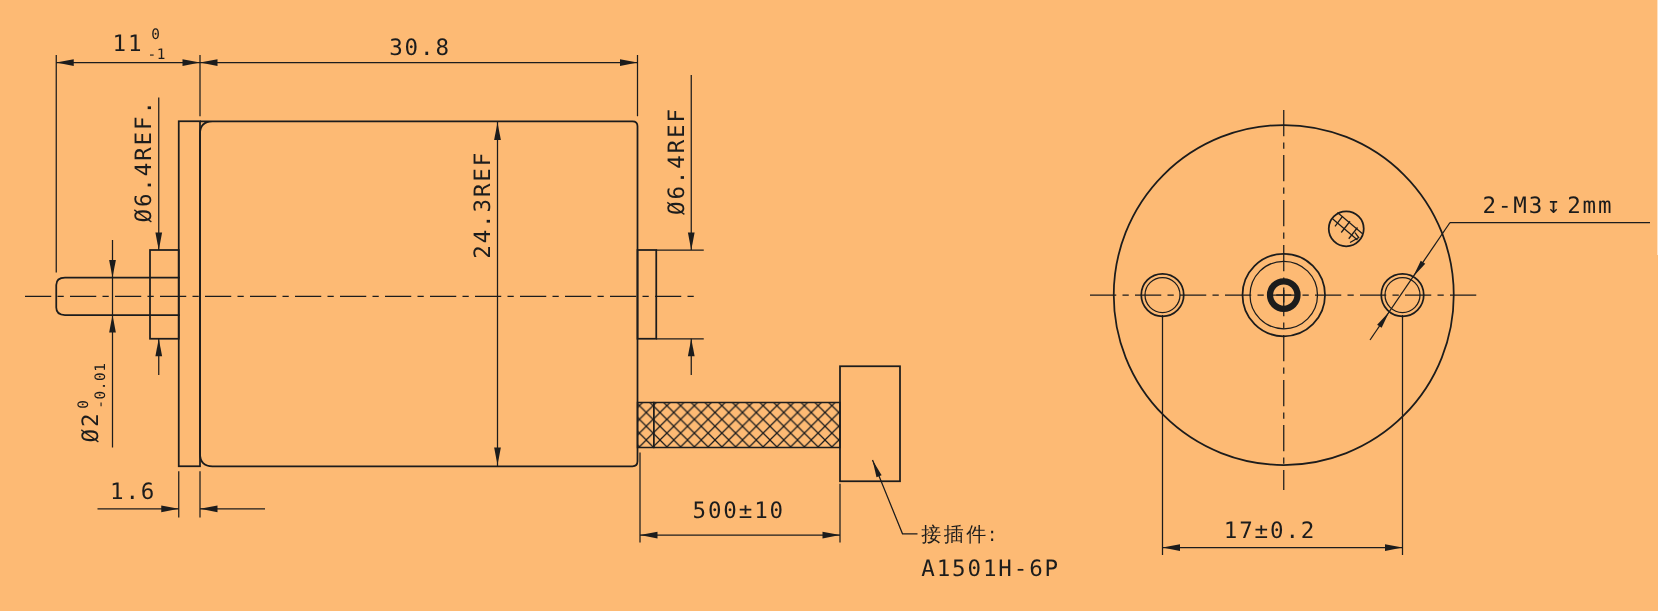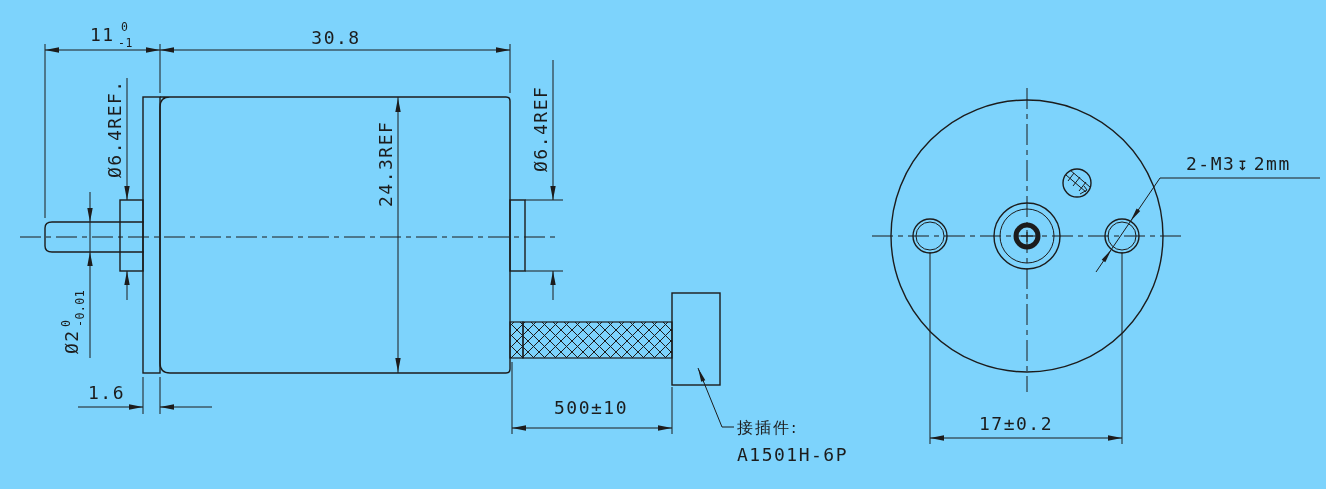--- a/index.html
+++ b/index.html
@@ -1,16 +1,16 @@
 <!DOCTYPE html>
 <html><head>
 <meta charset="utf-8">
 <style>
   html,body{margin:0;padding:0;background:#ffffff;}
-  .stage{position:relative;width:1326px;height:489px;background:#7dd3fc;overflow:hidden;}
+  .stage{position:relative;width:1326px;height:489px;background:#fdba74;overflow:hidden;}
   svg{display:block;}
   
   .ol{stroke:#1c1c1c;stroke-width:1.4;fill:none;stroke-linecap:square;}
   .thin{stroke:#1c1c1c;stroke-width:1;fill:none;stroke-linecap:butt;}
   .cl{stroke:#1c1c1c;stroke-width:1;fill:none;stroke-dasharray:21 5 5 5;}
   .arr{fill:#1c1c1c;stroke:none;}
   .hatchbox{stroke:#1c1c1c;stroke-width:1.2;}
   text{fill:#1c1c1c;font-family:"DejaVu Sans Mono","Liberation Mono",monospace;}
   .dimtxt{font-size:18px;letter-spacing:1.5px;}
   .toltxt{font-size:11.5px;letter-spacing:0.5px;}

